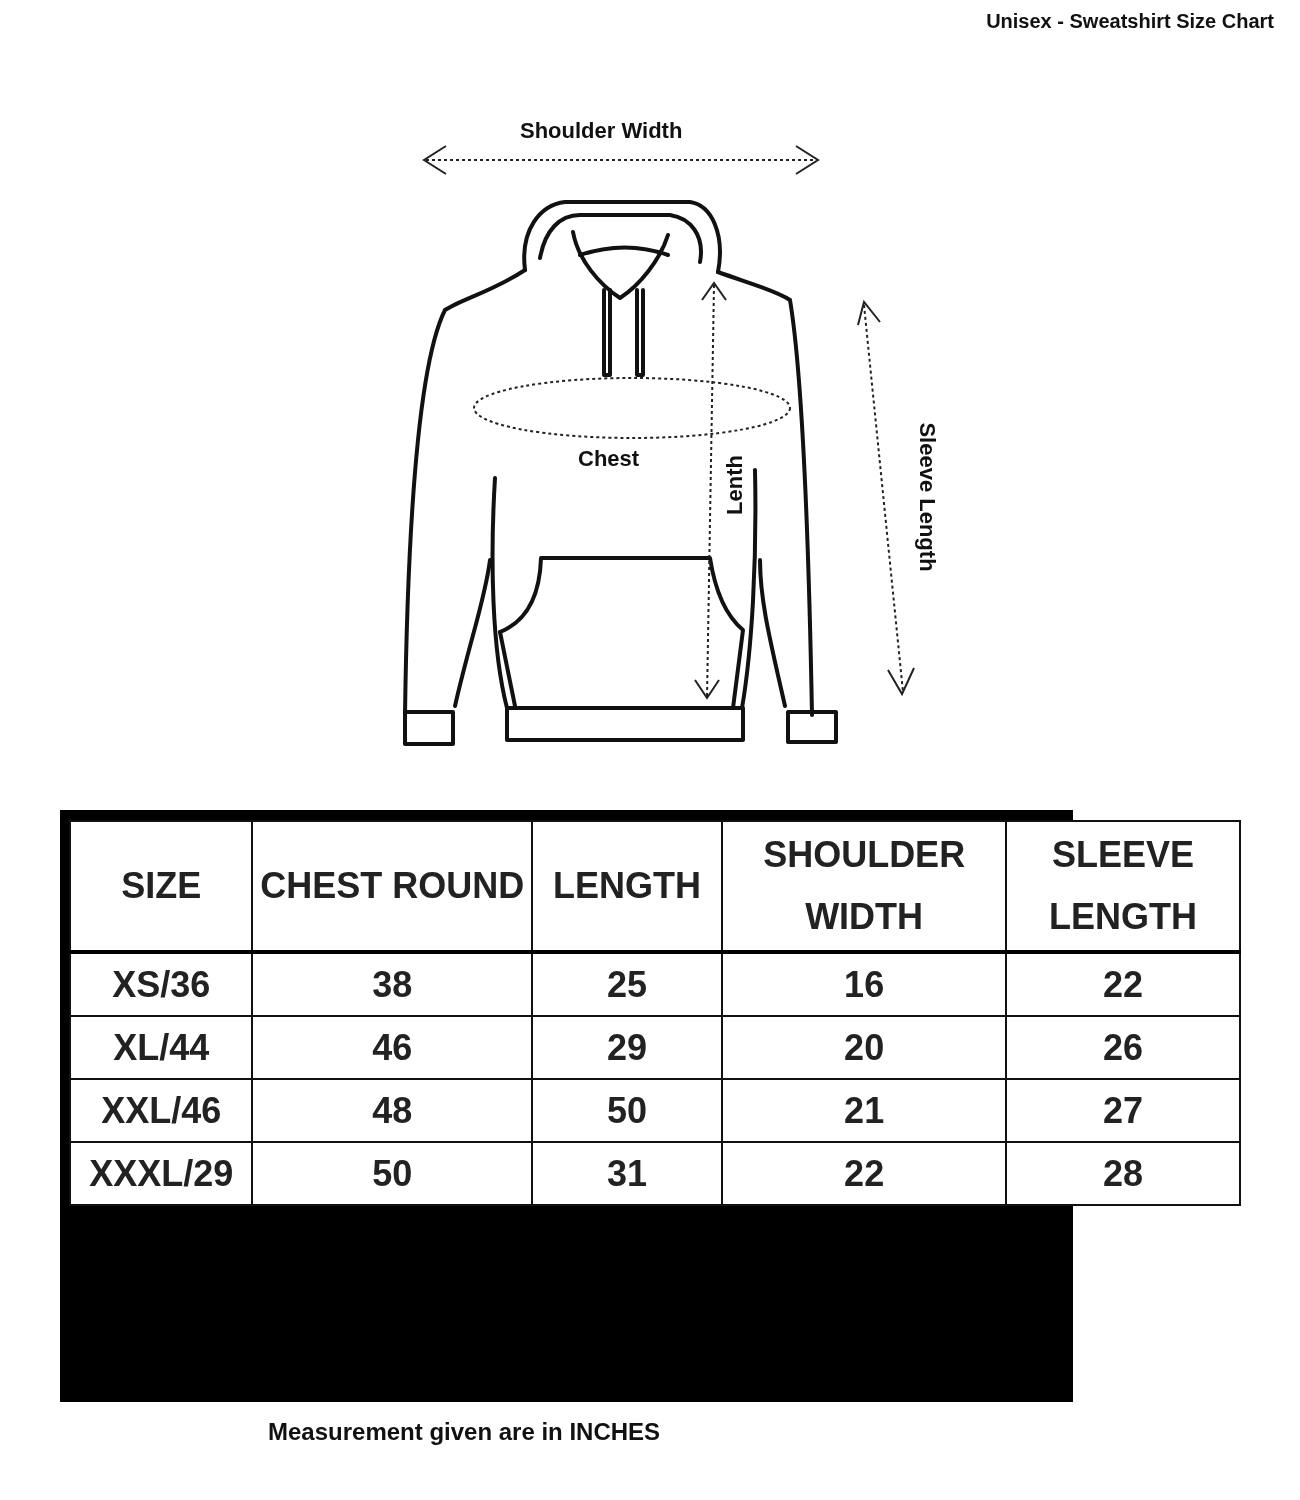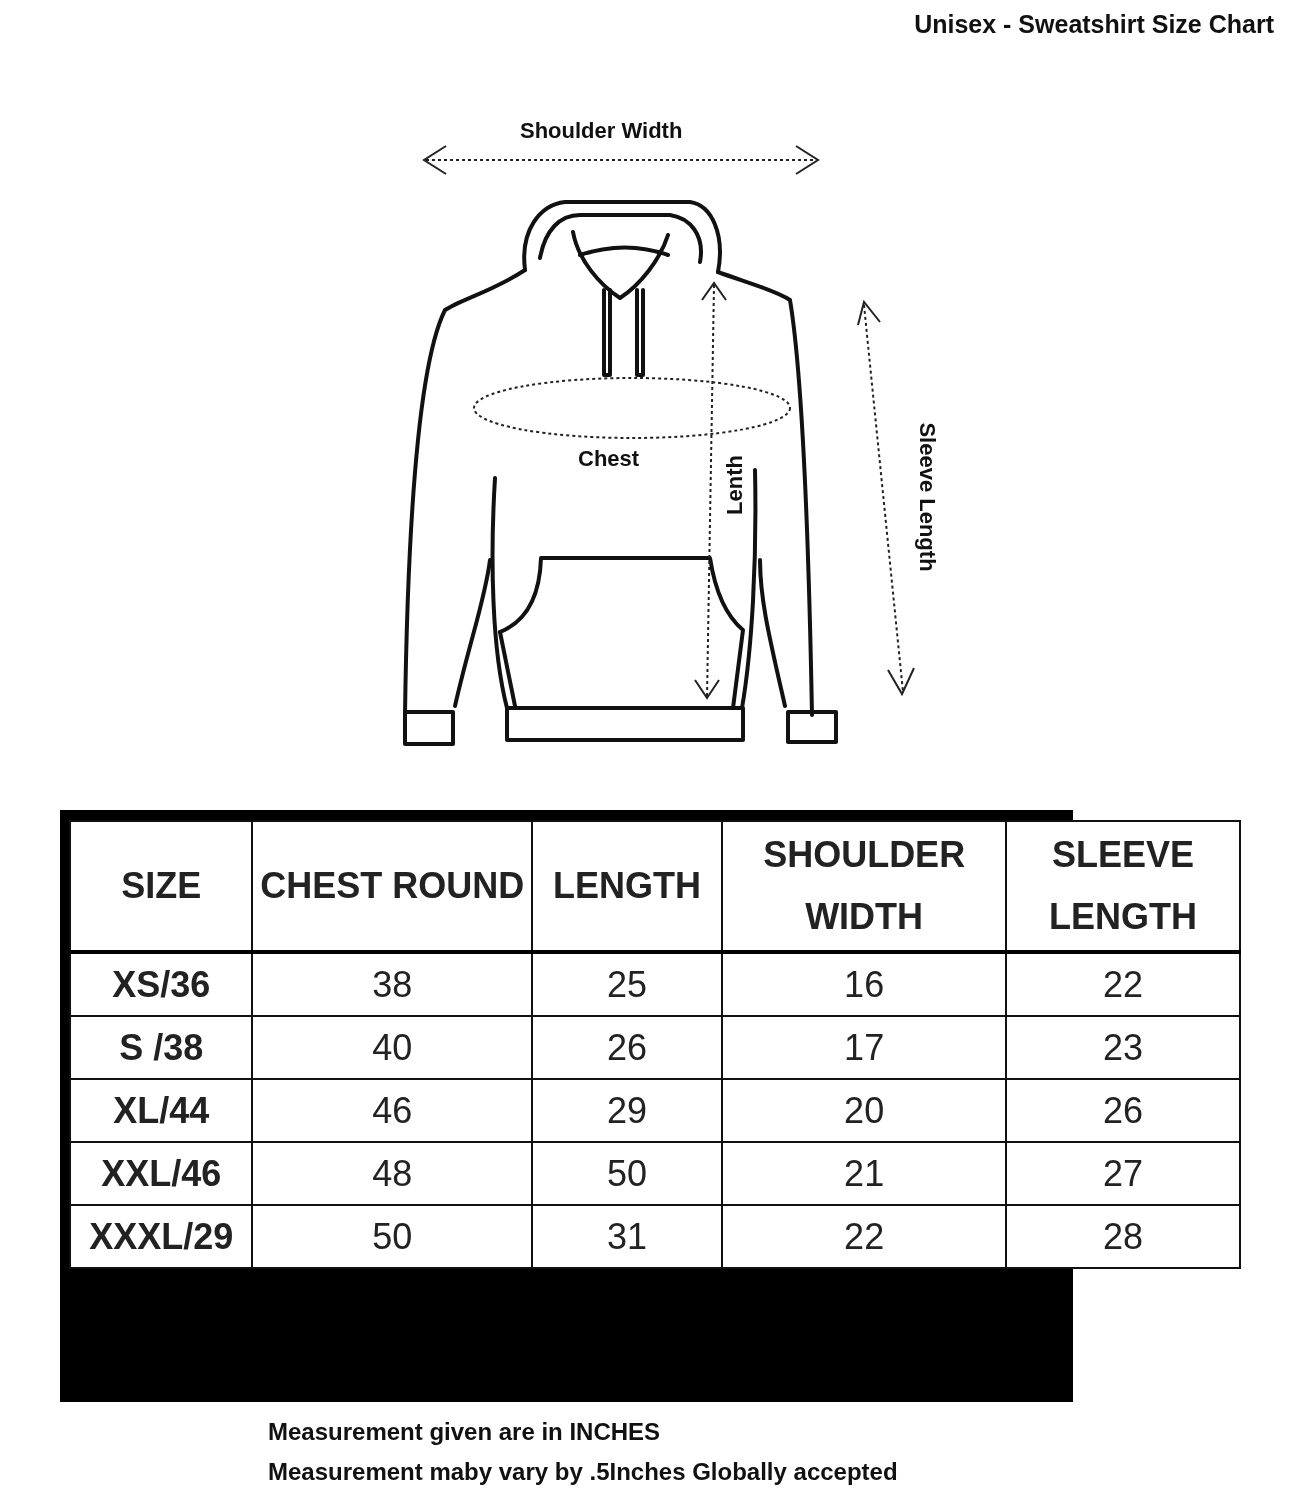--- a/index.html
+++ b/index.html
@@ -1,28 +1,28 @@
 <!DOCTYPE html>
 <html><head>
 <meta charset="utf-8">
 <style>
   html, body { margin:0; padding:0; background:#fff; }
   body { width:1300px; height:1500px; position:relative; font-family:"Liberation Sans", sans-serif; color:#111; overflow:hidden; }
-  .title { position:absolute; right:26px; top:10px; font-size:25px; font-weight:bold; }
+  .title { position:absolute; right:26px; top:10px; font-size:20px; font-weight:bold; }
   .diagram { position:absolute; left:0; top:0; width:1300px; height:800px; }
   .lbl { position:absolute; font-weight:bold; font-size:22px; }
   .lbl.sw { left:520px; top:118px; }
   .lbl.chest { left:578px; top:446px; }
   .lbl.lenth { left:700px; top:472px; transform:rotate(-90deg); transform-origin:center; width:70px; text-align:center; }
   .lbl.sleeve { left:842px; top:484px; transform:rotate(90deg); transform-origin:center; width:170px; text-align:center; }
   .table-wrap { position:absolute; left:60px; top:810px; width:1013px; height:592px; background:#000; }
   table { position:absolute; left:9px; top:10px; width:1172px; border-collapse:collapse; background:#fff; }
   td, th { border:2px solid #111; text-align:center; font-size:36px; padding:0; }
   th { height:128px; font-weight:bold; line-height:62px; color:#222; }
-  td { height:61px; font-weight:normal; color:#222; }
+  td { height:61px; font-weight:bold; color:#222; }
   td.size { font-weight:bold; }
   thead tr { border-bottom:4px solid #000; }
   .notes { position:absolute; left:268px; top:1412px; font-size:24px; font-weight:bold; line-height:40px; }
 </style>
 </head>
 <body>
 
 <div class="title">Unisex - Sweatshirt Size Chart</div>
 
 <div class="diagram">
@@ -97,27 +97,20 @@
     </thead>
     <tbody>
       <tr>
         <td class="size">XS/36</td>
         <td>38</td>
         <td>25</td>
         <td>16</td>
         <td>22</td>
       </tr>
       <tr>
-        <td class="size">S /38</td>
-        <td>40</td>
-        <td>26</td>
-        <td>17</td>
-        <td>23</td>
-      </tr>
-      <tr>
         <td class="size">XL/44</td>
         <td>46</td>
         <td>29</td>
         <td>20</td>
         <td>26</td>
       </tr>
       <tr>
         <td class="size">XXL/46</td>
         <td>48</td>
         <td>50</td>
@@ -130,14 +123,13 @@
         <td>31</td>
         <td>22</td>
         <td>28</td>
       </tr>
     </tbody>
   </table>
 </div>
 
 <div class="notes">
   <div>Measurement given are in INCHES</div>
-  <div>Measurement maby vary by .5Inches Globally accepted</div>
 </div>
 
 </body></html>

